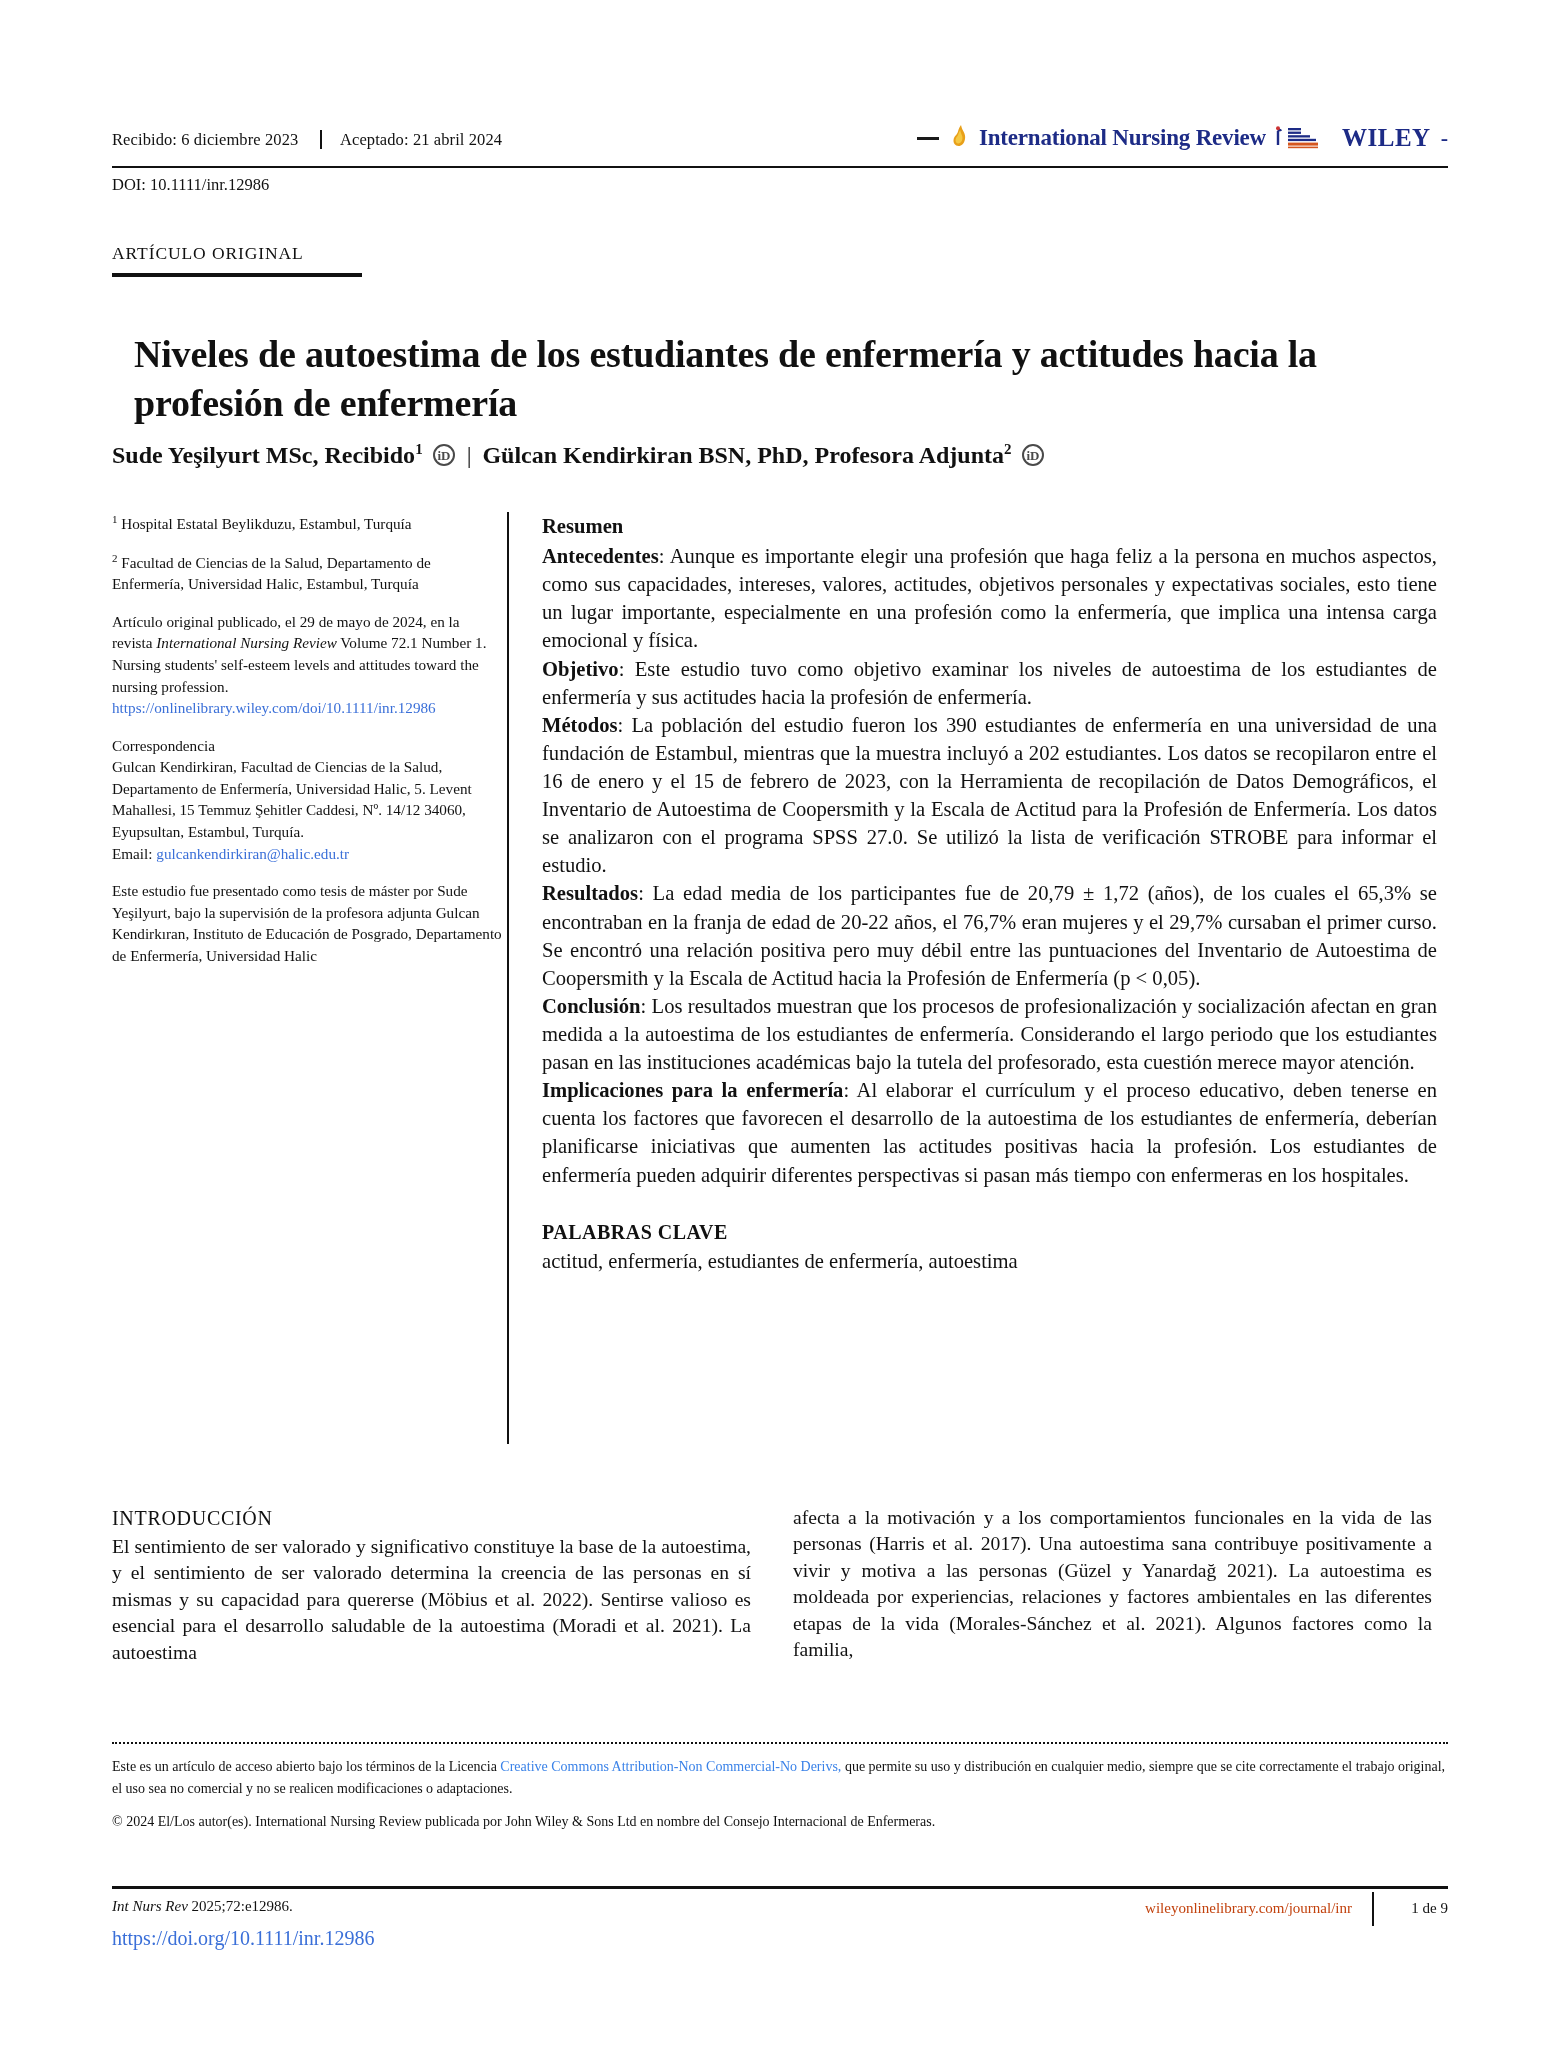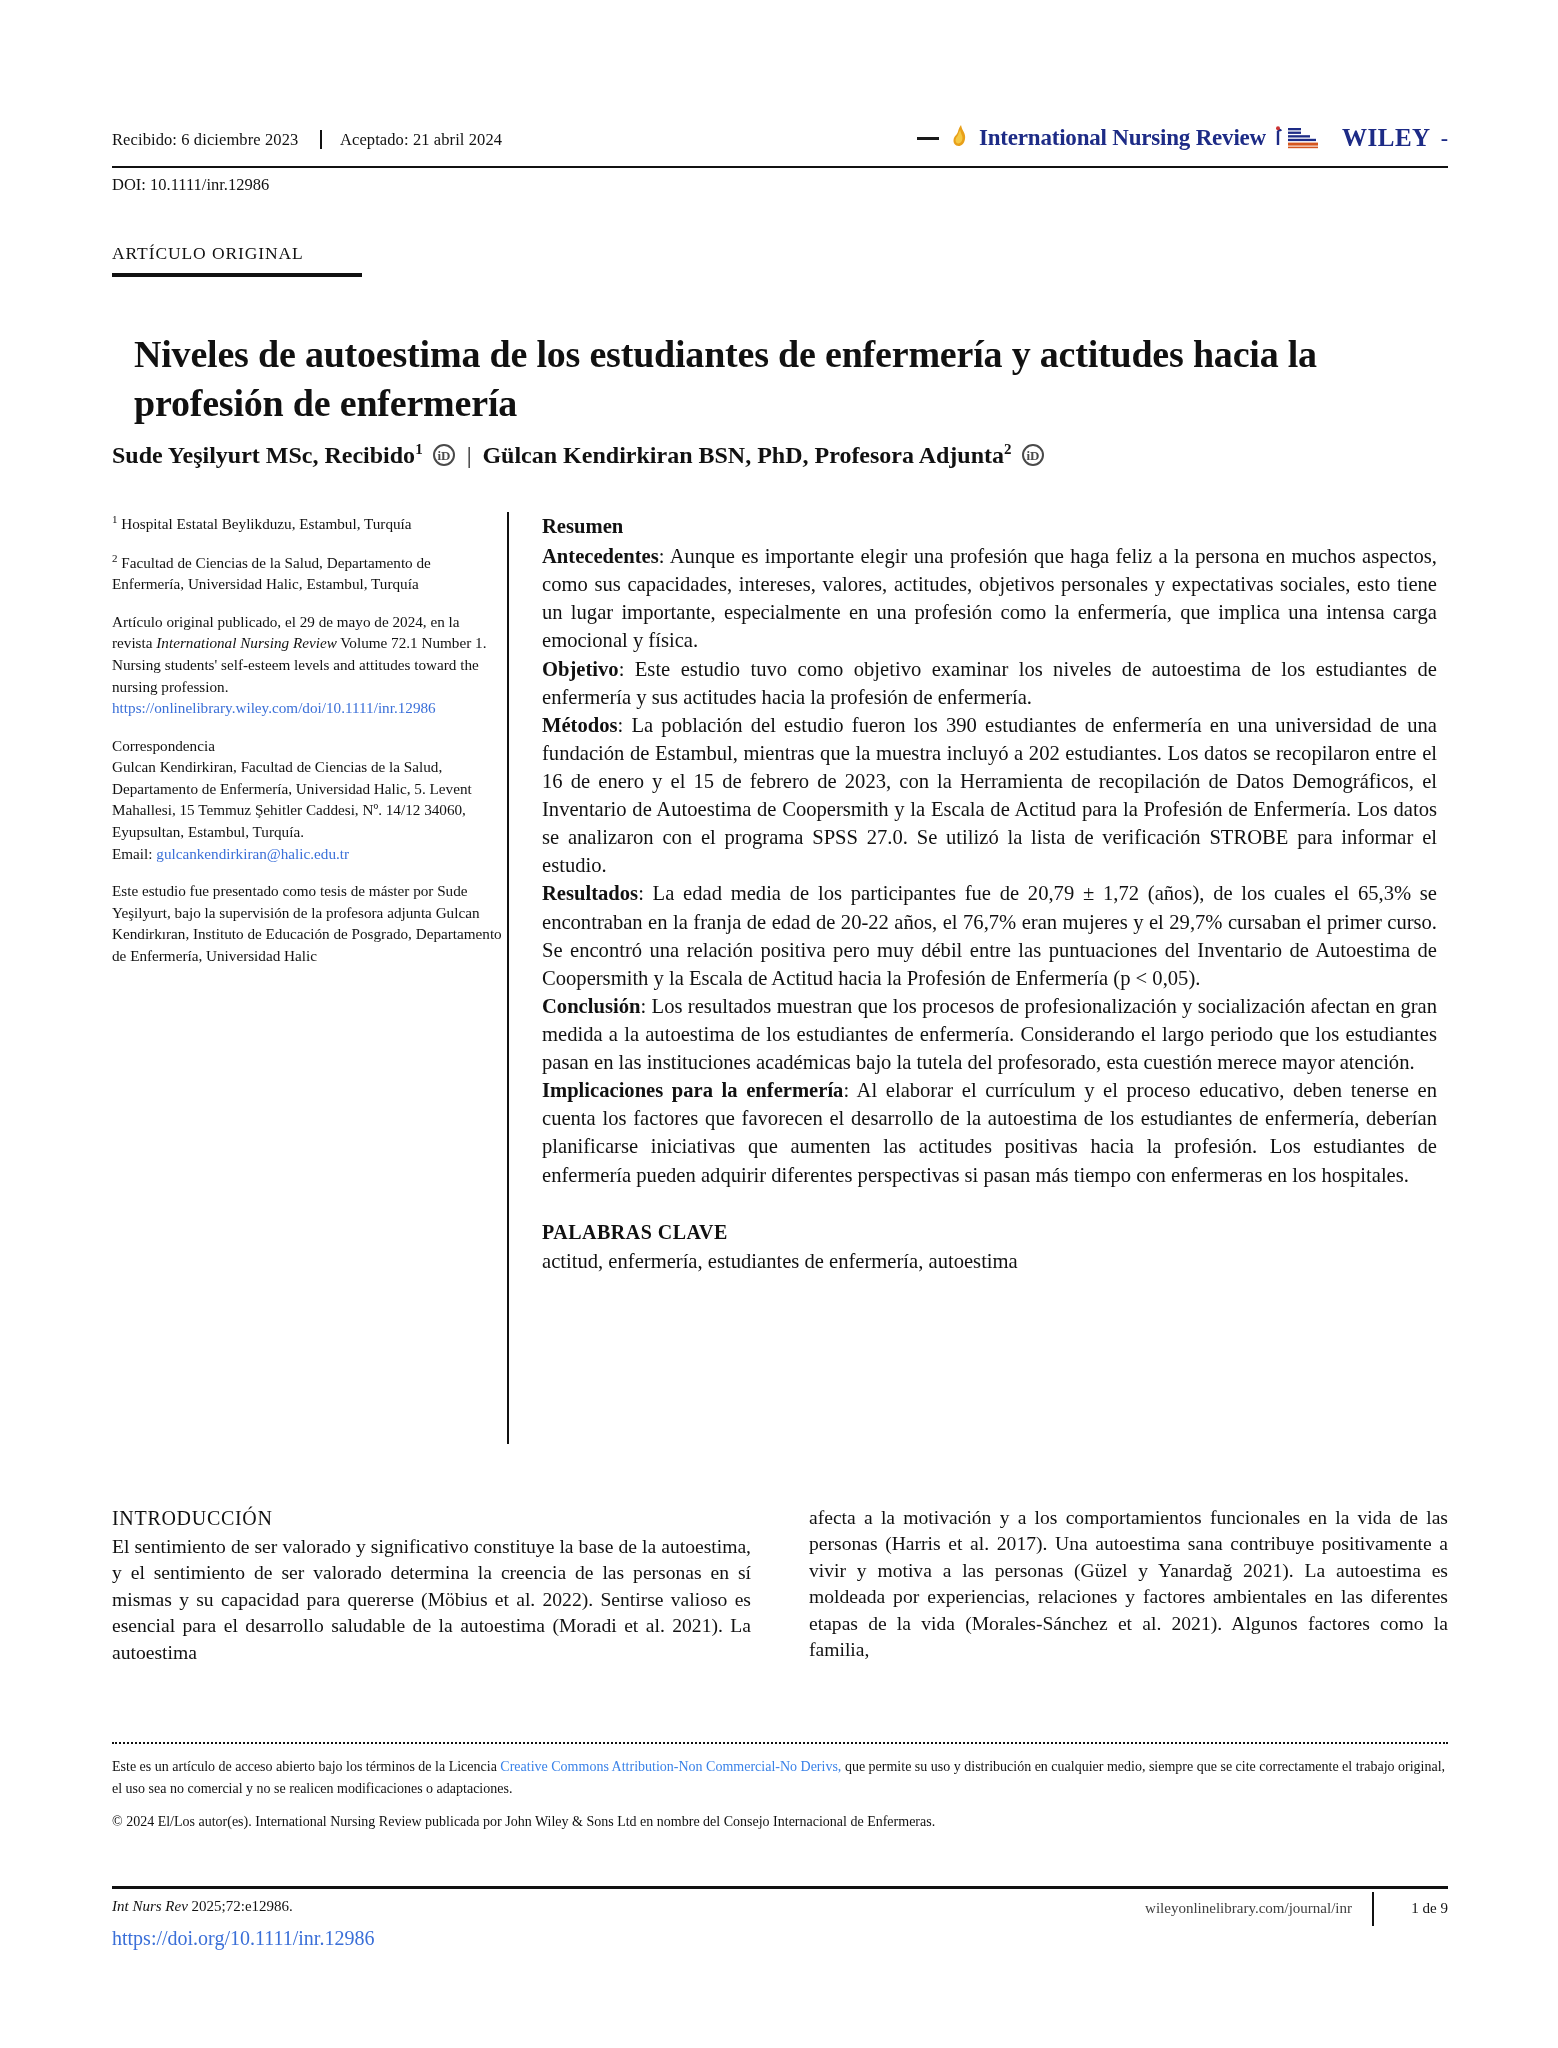--- a/index.html
+++ b/index.html
@@ -203,21 +203,21 @@
   }
   .kw-list { margin-top: 1px !important; }
 
   
   .body-cols {
     position: absolute;
     left: 0;
     top: 1505px;
     width: 1336px;
     display: flex;
-    gap: 58px;
+    gap: 42px;
   }
   .col {
     width: 639px;
     font-size: 19.6px;
     line-height: 1.35;
     text-align: justify;
   }
   .col h3 {
     margin: 0 0 2px 0;
     font-size: 20px;
@@ -277,21 +277,21 @@
     left: 0;
     top: 29px;
     font-size: 20px;
     color: #3a6fd8;
   }
   .footer .jlink {
     position: absolute;
     right: 96px;
     top: 2px;
     font-size: 15px;
-    color: #404040;
+    color: #c2410c;
   }
   .footer .vline {
     position: absolute;
     right: 74px;
     top: -6px;
     width: 1.6px;
     height: 34px;
     background: #111;
   }
   .footer .pageno {

